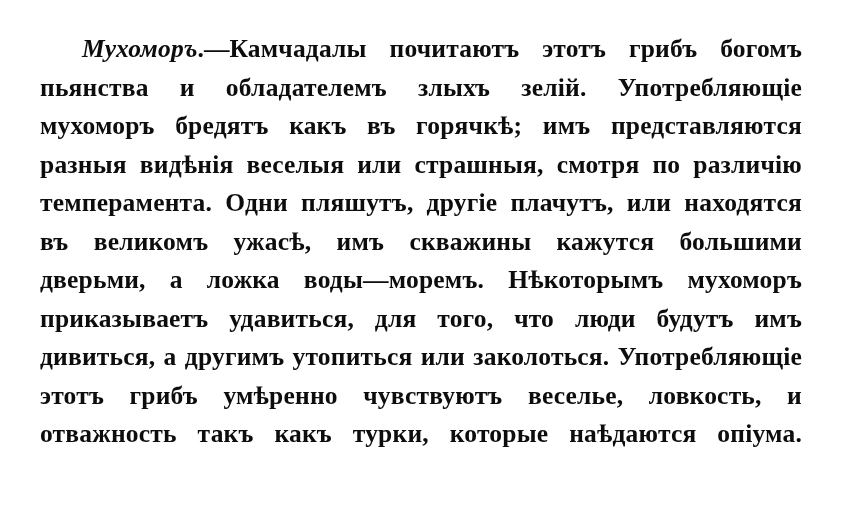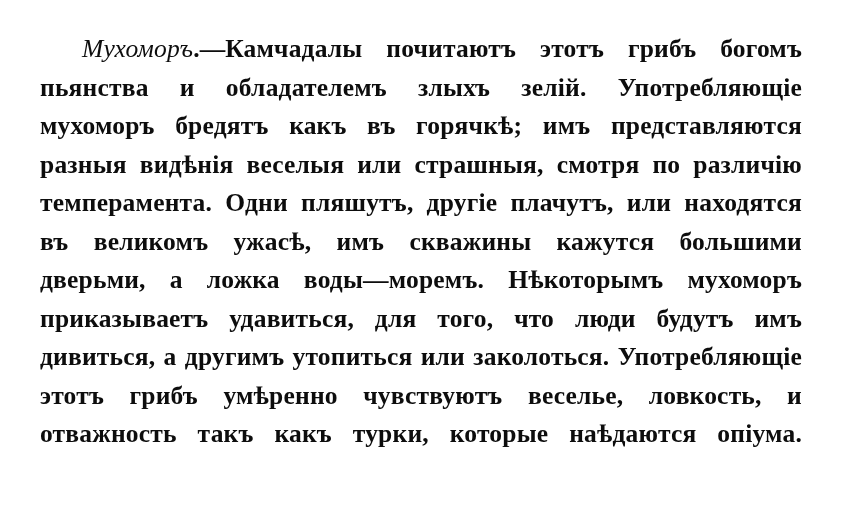--- a/index.html
+++ b/index.html
@@ -31,21 +31,21 @@
     font-weight: 600;
     -webkit-font-smoothing: none;
   }
   .text-block p {
     margin: 0;
     text-indent: 42px;
     text-align: justify;
   }
   .headword {
     font-style: italic;
-    font-weight: 400;
+    font-weight: 700;
   }
   .dash {
     font-style: normal;
     letter-spacing: 0;
   }
   
   .text-block p:after {
     content: "";
     display: inline-block;
     width: 100%;

